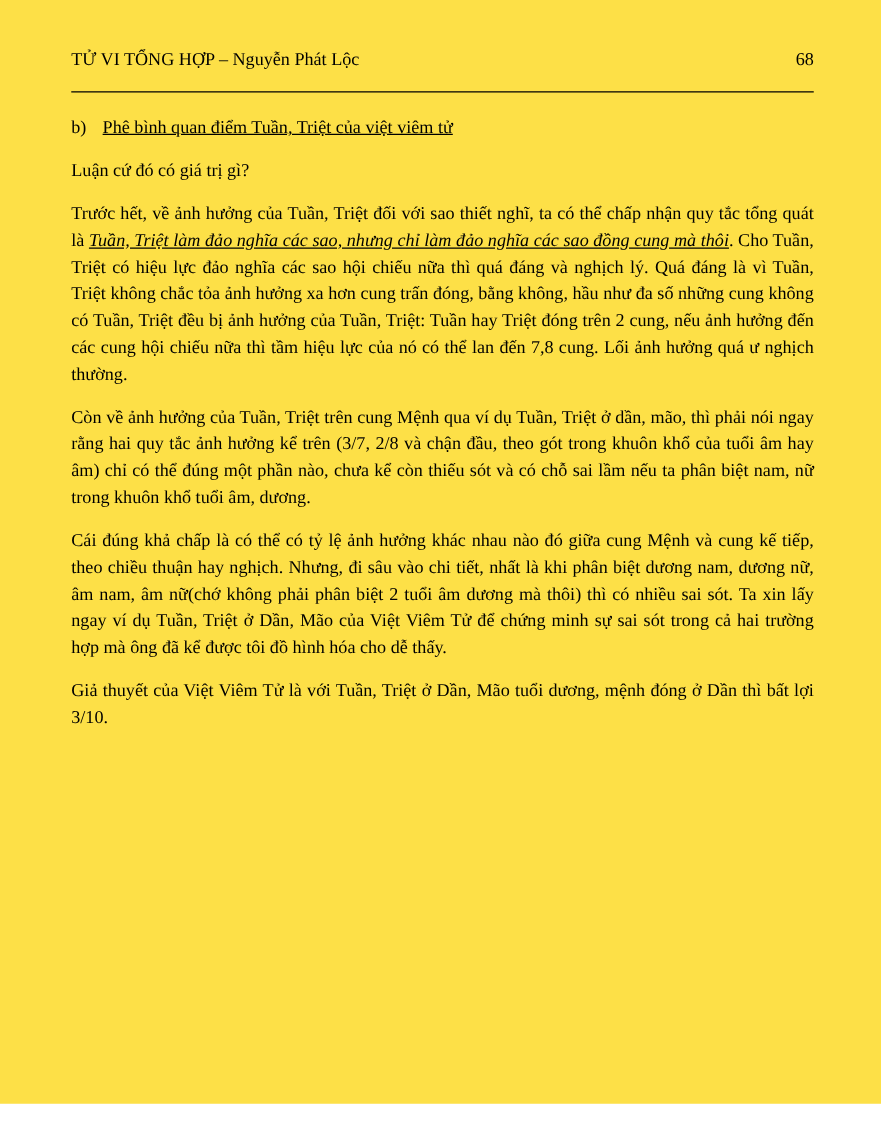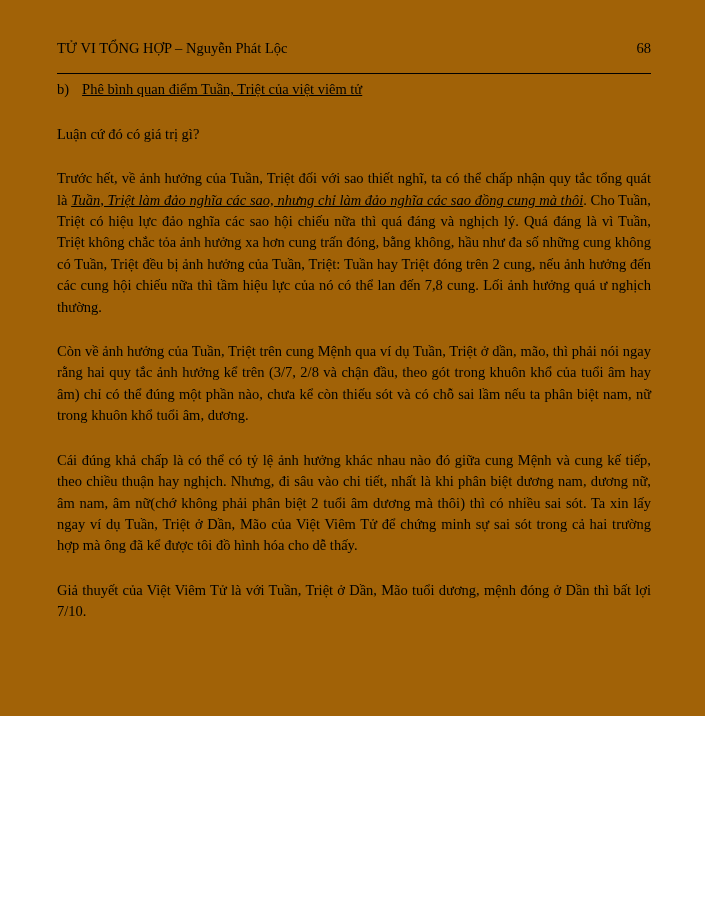--- a/index.html
+++ b/index.html
@@ -3,44 +3,44 @@
 <meta charset="utf-8">
 <style>
   html, body { margin: 0; padding: 0; background: #ffffff; }
   body {
     width: 705px; height: 913px;
     font-family: "Liberation Serif", "DejaVu Serif", serif;
     color: #000;
   }
   .page {
     box-sizing: border-box;
-    width: 705px; height: 716px;
+    width: 705px; height: 883px;
     padding: 38px 54px 0 57px;
-    background: #a16207;
+    background: #fde047;
     font-size: 14.5px;
     line-height: 21.4px;
     overflow: hidden;
   }
   .header-row {
     display: flex;
     justify-content: space-between;
     align-items: baseline;
   }
   .divider {
     border: none;
     border-top: 1.8px solid #000;
     margin: 14px 0 0 0;
   }
   .section-heading {
-    margin-top: 5px;
+    margin-top: 18px;
     white-space: nowrap;
   }
   .section-heading .marker { margin-right: 13px; }
   p.body-par {
-    margin: 23px 0 0 0;
+    margin: 13px 0 0 0;
     text-align: justify;
   }
   p.plain { text-align: left; }
   .u  { text-decoration: underline; }
   .iu { font-style: italic; text-decoration: underline; }
   .case-heading { margin: 10px 0 0 0; text-align: left; }
   .case-heading .bullet { font-size: 12px; vertical-align: 1px; }
   .case-heading .desc { margin-left: 9px; }
 </style>
 </head>
@@ -62,16 +62,16 @@
   <p class="body-par plain">Luận cứ đó có giá trị gì?</p>
 
   <p class="body-par"><span>Trước hết, về ảnh hưởng của Tuần, Triệt đối với sao thiết nghĩ, ta có thể chấp nhận quy tắc tổng quát là </span><span class="iu">Tuần, Triệt làm đảo nghĩa các sao, nhưng chỉ làm đảo nghĩa các sao đồng cung mà thôi</span><span>. Cho Tuần, Triệt có hiệu lực đảo nghĩa các sao hội chiếu nữa thì quá đáng và nghịch lý. Quá đáng là vì Tuần, Triệt không chắc tỏa ảnh hưởng xa hơn cung trấn đóng, bằng không, hầu như đa số những cung không có Tuần, Triệt đều bị ảnh hưởng của Tuần, Triệt: Tuần hay Triệt đóng trên 2 cung, nếu ảnh hưởng đến các cung hội chiếu nữa thì tầm hiệu lực của nó có thể lan đến 7,8 cung. Lối ảnh hưởng quá ư nghịch thường.</span></p>
 
 
   <p class="body-par">Còn về ảnh hưởng của Tuần, Triệt trên cung Mệnh qua ví dụ Tuần, Triệt ở dần, mão, thì phải nói ngay rằng hai quy tắc ảnh hưởng kể trên (3/7, 2/8 và chận đầu, theo gót trong khuôn khổ của tuổi âm hay âm) chỉ có thể đúng một phần nào, chưa kể còn thiếu sót và có chỗ sai lầm nếu ta phân biệt nam, nữ trong khuôn khổ tuổi âm, dương.</p>
 
   <p class="body-par">Cái đúng khả chấp là có thể có tỷ lệ ảnh hưởng khác nhau nào đó giữa cung Mệnh và cung kế tiếp, theo chiều thuận hay nghịch. Nhưng, đi sâu vào chi tiết, nhất là khi phân biệt dương nam, dương nữ, âm nam, âm nữ(chớ không phải phân biệt 2 tuổi âm dương mà thôi) thì có nhiều sai sót. Ta xin lấy ngay ví dụ Tuần, Triệt ở Dần, Mão của Việt Viêm Tử để chứng minh sự sai sót trong cả hai trường hợp mà ông đã kể được tôi đồ hình hóa cho dễ thấy.</p>
 
 
-  <p class="body-par">Giả thuyết của Việt Viêm Tử là với Tuần, Triệt ở Dần, Mão tuổi dương, mệnh đóng ở Dần thì bất lợi 7/10.</p>
+  <p class="body-par">Giả thuyết của Việt Viêm Tử là với Tuần, Triệt ở Dần, Mão tuổi dương, mệnh đóng ở Dần thì bất lợi 3/10.</p>
 
 
 </div>
 
 </body></html>

